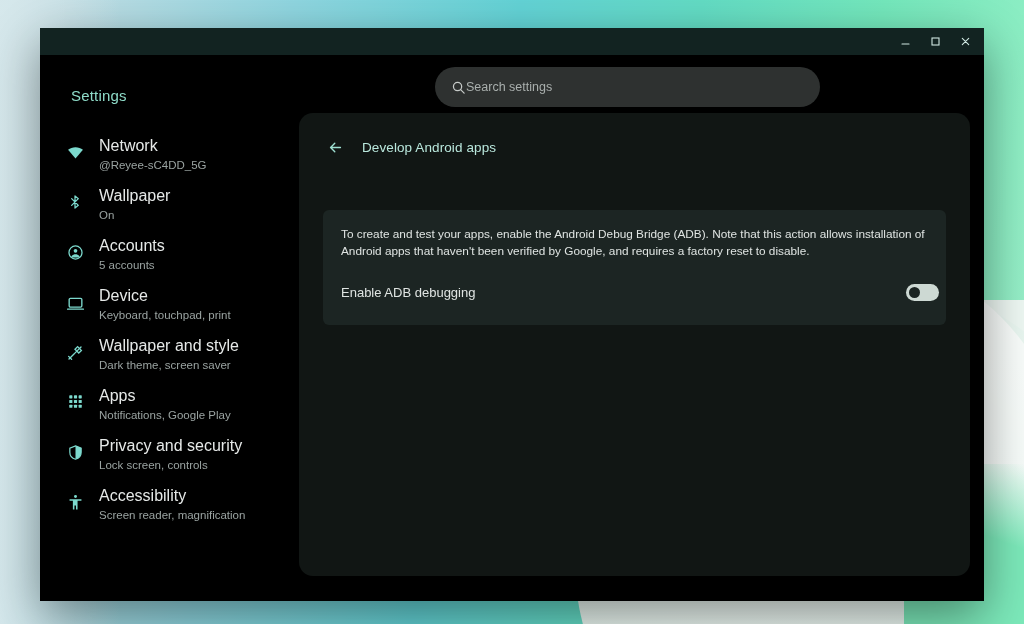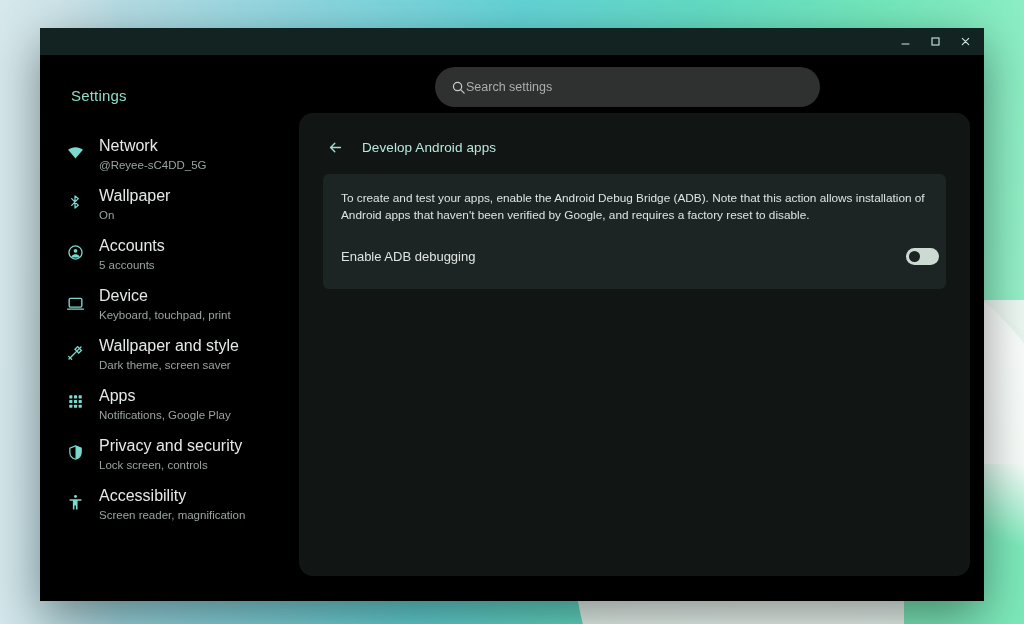--- a/index.html
+++ b/index.html
@@ -163,20 +163,21 @@
     padding: 6px 2px 18px 4px;
     text-align: center;
   }
   #back-btn { color: #9fe0d2; display: flex; align-items: center; }
   #page-title { color: #b9e7dc; font-size: 13.5px; letter-spacing: .1px; }
 
   #info-card {
     background: #1c2523;
     border-radius: 6px;
     padding: 16px 5px 10px 16px;
+    margin-top: 36px;
   }
   #info-text {
     color: #dfe4e2; font-size: 11.8px; line-height: 17px;
     padding: 0 2px 6px 2px;
   }
   #toggle-row {
     display: flex; align-items: center; justify-content: space-between;
     padding: 18px 2px 14px 2px;
   }
   #toggle-label { color: #dfe4e2; font-size: 13px; }

